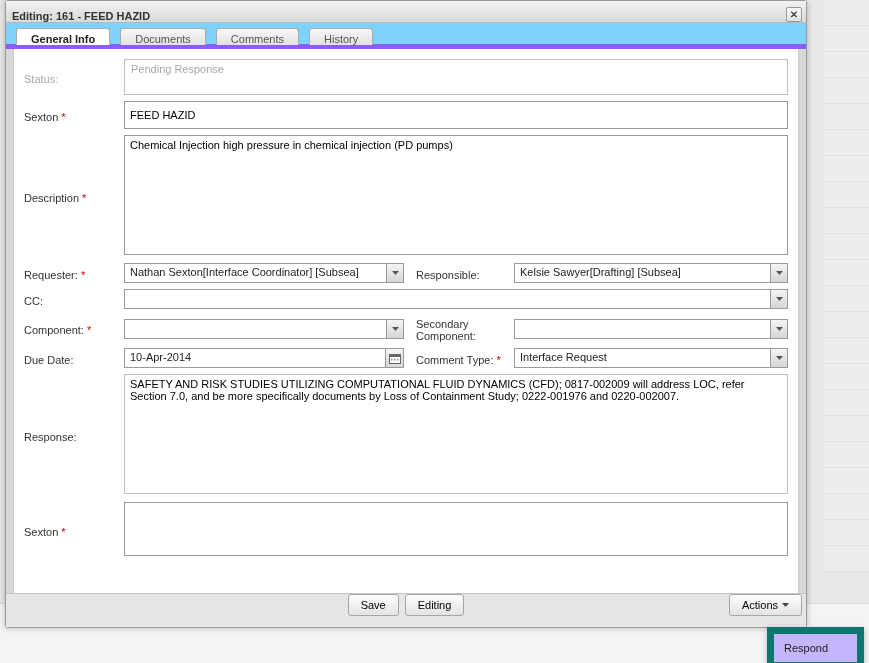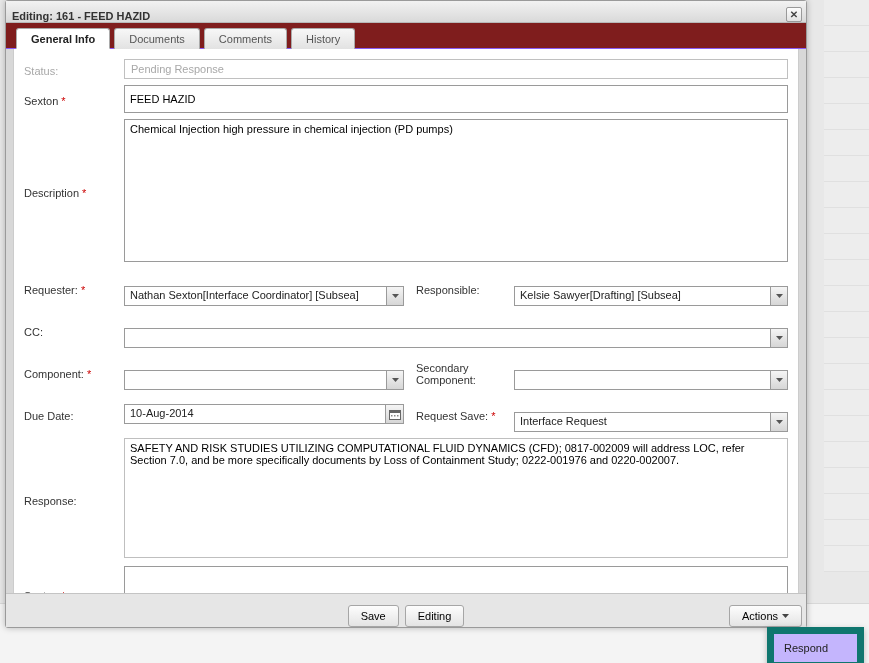--- a/index.html
+++ b/index.html
@@ -52,24 +52,24 @@
     border-radius:2px;
     background:linear-gradient(#fdfdfd,#e2e2e2);
     display:flex; align-items:center; justify-content:center;
     cursor:pointer;
     font-size:10px; line-height:1;
     color:#444;
   }
 
   .tabstrip {
     height:26px;
-    background:#7f1d1d;
+    background:#7dd3fc;
     padding: 4px 10px 0 10px;
-    border-bottom:1px solid #8b5cf6;
-    display:flex; gap:4px;
+    border-bottom:5px solid #8b5cf6;
+    display:flex; gap:10px;
   }
   .tab {
     padding:4px 14px 4px 14px;
     border:1px solid #aaa;
     border-bottom:none;
     border-radius:3px 3px 0 0;
     background:linear-gradient(#f7f7f7,#e2e2e2);
     color:#555;
     cursor:pointer;
     font-size:11px;
@@ -103,21 +103,21 @@
   .ctrl { flex:1; }
   .ctrl.half { flex:0 0 280px; }
   .gap { width:12px; flex:0 0 12px; }
   .lbl2 { width:98px; flex:0 0 98px; color:#333; padding-top:3px; }
 
   .static-box {
     border:1px solid #c0c0c0;
     padding:3px 6px;
     color:#a8a8a8;
     background:#fff;
-    height:20px;
+    height:36px;
   }
   input[type=text].txt {
     width:100%; height:28px;
     border:1px solid #9a9a9a;
     padding:2px 5px;
     font-family:inherit; font-size:11px;
     background:#fff;
   }
   textarea.ta {
     width:100%;
@@ -125,21 +125,20 @@
     padding:3px 5px;
     font-family:inherit; font-size:11px;
     resize:none;
   }
   textarea.ta.ro {
     border:1px solid #bfbfbf;
   }
   .combo {
     display:flex; width:100%; height:20px;
     border:1px solid #9a9a9a;
-    margin-top:16px;
   }
   .combo .combo-text {
     flex:1; padding:2px 5px; background:#fff; overflow:hidden; white-space:nowrap;
   }
   .combo .combo-btn {
     width:17px;
     background:linear-gradient(#f5f5f5,#d6d6d6);
     border-left:1px solid #9a9a9a;
     display:flex; align-items:center; justify-content:center;
     cursor:pointer;
@@ -157,21 +156,21 @@
     display:flex; align-items:center; justify-content:center;
     cursor:pointer;
   }
 
   .footer {
     position:absolute;
     left:0; right:0; bottom:0;
     height:34px;
     background:#e6e6e6;
     border-top:1px solid #c4c4c4;
-    display:flex; align-items:flex-end; justify-content:center;
+    display:flex; align-items:flex-start; justify-content:center;
     gap:6px;
     padding:0 10px;
   }
   .btn {
     height:22px;
     padding:0 12px;
     border:1px solid #a6a6a6;
     border-radius:3px;
     background:linear-gradient(#fdfdfd,#e4e4e4);
     font-family:inherit; font-size:11px;
@@ -254,21 +253,21 @@
     <div class="form-row">
       <div class="lbl"><span>Sexton</span> <span class="req">*</span></div>
       <div class="ctrl">
         <input type="text" class="txt" value="FEED HAZID" style="">
       </div>
     </div>
 
     <div class="form-row">
       <div class="lbl"><span>Description</span> <span class="req">*</span></div>
       <div class="ctrl">
-        <textarea class="ta" style="height: 143px;">Chemical Injection high pressure in chemical injection (PD pumps)</textarea>
+        <textarea class="ta" style="height: 120px;">Chemical Injection high pressure in chemical injection (PD pumps)</textarea>
       </div>
     </div>
 
     <div class="form-row">
       <div class="lbl"><span>Requester:</span> <span class="req">*</span></div>
       <div class="ctrl half">
         <div class="combo">
           <div class="combo-text">Nathan Sexton[Interface Coordinator] [Subsea]</div>
           <div class="combo-btn">
             <svg viewBox="0 0 7 4">
@@ -328,34 +327,34 @@
               </svg>
           </div>
         </div>
       </div>
     </div>
 
     <div class="form-row">
       <div class="lbl">Due Date:</div>
       <div class="ctrl half">
         <div class="datepick">
-          <div class="dp-text">10-Aug-2014</div>
+          <div class="dp-text">10-Apr-2014</div>
           <div class="dp-btn">
             <svg width="12" height="11" viewBox="0 0 12 11">
               <rect x="0.5" y="1.5" width="11" height="9" fill="#fff" stroke="#666"></rect>
               <rect x="0.5" y="1.5" width="11" height="2.5" fill="#666"></rect>
               <rect x="2" y="6" width="1.5" height="1.5" fill="#888"></rect>
                 <rect x="5" y="6" width="1.5" height="1.5" fill="#888"></rect>
                 <rect x="8" y="6" width="1.5" height="1.5" fill="#888"></rect>
             </svg>
           </div>
         </div>
       </div>
       <div class="gap"></div>
-      <div class="lbl2"><span>Request Save:</span> <span class="req">*</span></div>
+      <div class="lbl2"><span>Comment Type:</span> <span class="req">*</span></div>
       <div class="ctrl">
         <div class="combo">
           <div class="combo-text">Interface Request</div>
           <div class="combo-btn">
             <svg viewBox="0 0 7 4">
                 <polygon points="0,0 7,0 3.5,4" fill="#555"></polygon>
               </svg>
           </div>
         </div>
       </div>

